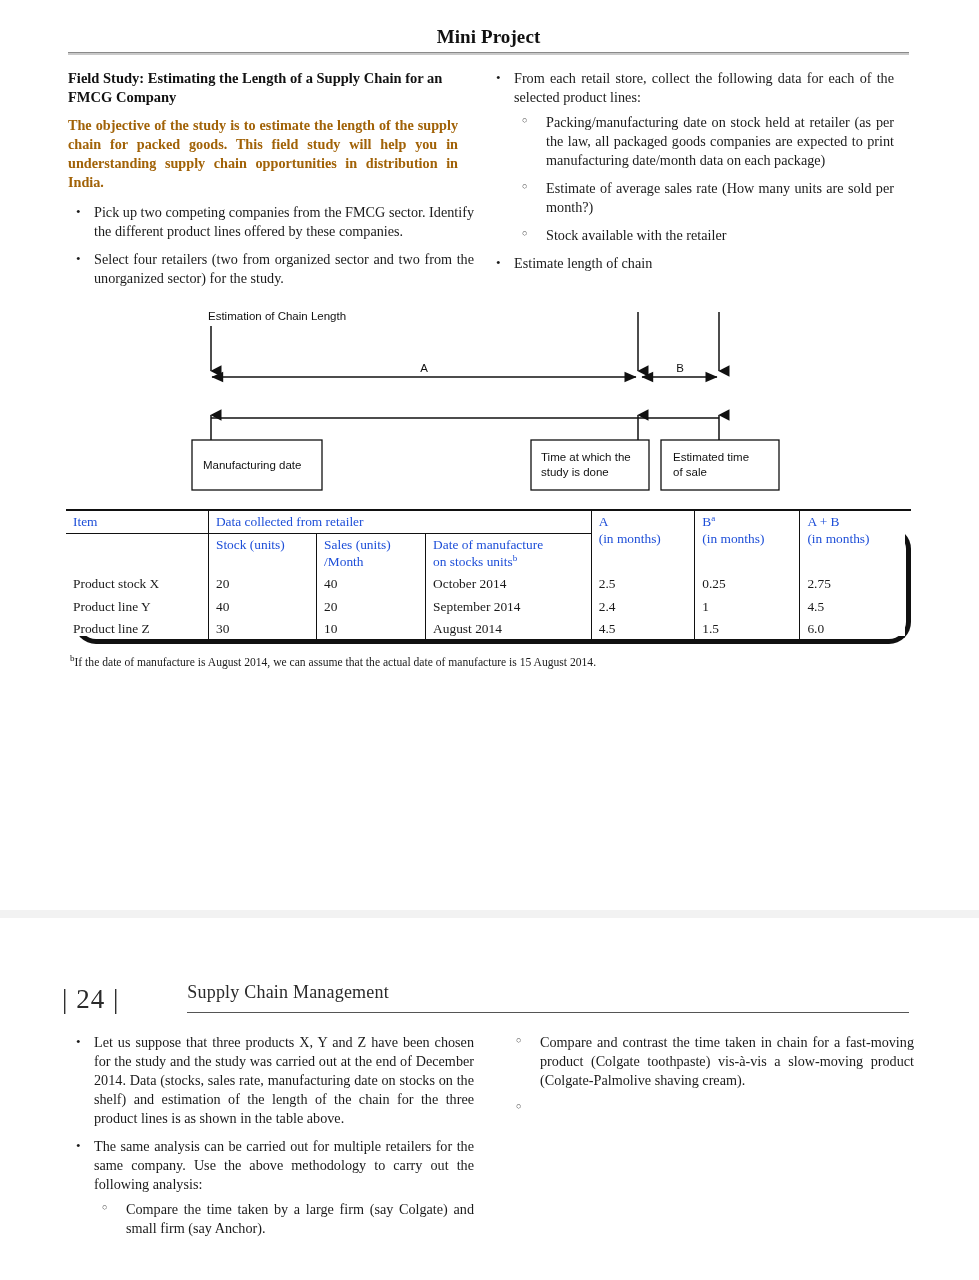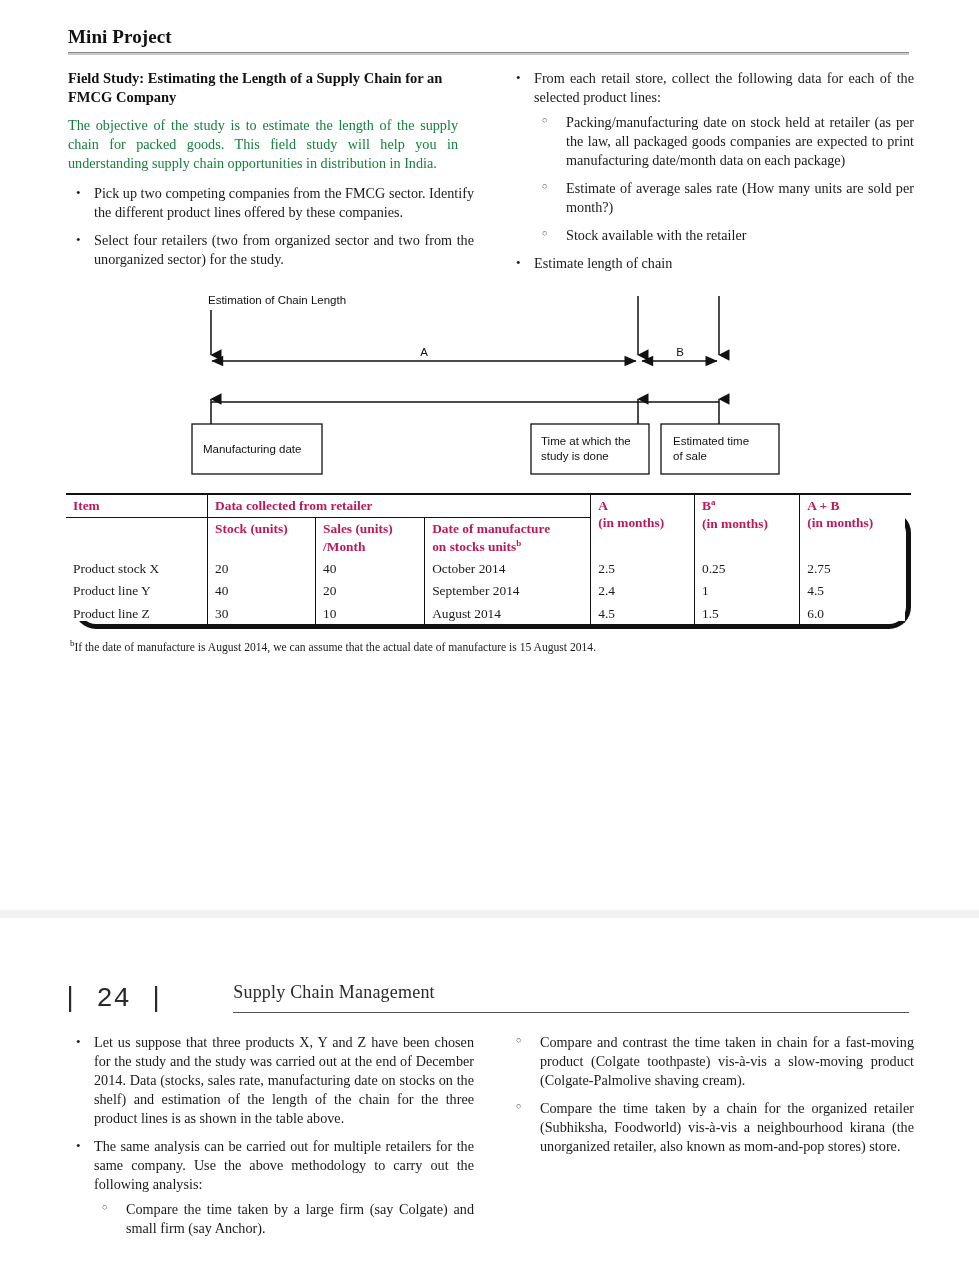--- a/index.html
+++ b/index.html
@@ -32,58 +32,60 @@
     height: 362px;
   }
 
   
   .runhead {
     position: relative;
     margin: 0 70px 0 68px;
     padding-top: 26px;
   }
   .runhead-title {
+    text-align: center;
     font-family: "Liberation Serif", serif;
     font-weight: bold;
     font-size: 19px;
     letter-spacing: 0.1px;
     color: #111;
     padding-bottom: 4px;
   }
   .runhead-rule {
     height: 3px;
     background: linear-gradient(to bottom, #8a8a8a 0%, #8a8a8a 45%, #c9c9c9 46%, #c9c9c9 100%);
   }
 
   
   .cols {
     display: flex;
     margin: 0 70px 0 68px;
     padding-top: 14px;
-    column-gap: 34px;
+    column-gap: 14px;
   }
   .col {
     width: 406px;
     flex: 0 0 406px;
   }
   h2.subhead {
     font-family: "Liberation Serif", serif;
     font-size: 14.5px;
     font-weight: bold;
     line-height: 1.32;
     margin: 0 0 9px 0;
     color: #111;
   }
   p.body {
     font-family: "Liberation Serif", serif;
     font-size: 14.2px;
     line-height: 1.34;
     margin: 0 16px 11px 0;
     text-align: justify;
-    color: #15803d;
+    color: #a16207;
+    font-weight: bold;
   }
   .smallcaps {
     font-family: "Liberation Serif", serif;
     font-size: 13px;
     font-variant: small-caps;
     font-weight: bold;
     letter-spacing: 0.3px;
     margin: 3px 0 7px 0;
     color: #111;
   }
@@ -193,22 +195,22 @@
     font-size: 13.4px;
     background: transparent;
   }
   table.data th, table.data td {
     padding: 2px 7px 3px 7px;
     vertical-align: top;
     text-align: left;
     line-height: 1.28;
   }
   table.data th {
-    font-weight: bold;
-    color: #be185d;
+    font-weight: normal;
+    color: #1d4ed8;
   }
   .rule-top td, .rule-top th { border-top: 2.2px solid #111; }
   .vline { border-left: 1.1px solid #111; }
   .grp-rule { border-bottom: 1.1px solid #111; }
   .cell-item { width: 150px; }
   .cell-stock { width: 108px; }
   .cell-sales { width: 108px; }
   .cell-dom   { width: 172px; }
   .cell-a     { width: 100px; }
   .cell-b     { width: 102px; }
@@ -225,21 +227,21 @@
   .footnotes div { margin-bottom: 1px; }
 
   
   .foliohead {
     display: flex;
     align-items: flex-end;
     margin: 0 70px 0 62px;
     padding-top: 64px;
   }
   .folio {
-    font-family: Liberation Mono, monospace;
+    font-family: Liberation Serif, serif;
     font-size: 27px;
     color: #2a2a2a;
     letter-spacing: 1px;
     padding-right: 10px;
     white-space: nowrap;
     line-height: 1;
   }
   .folio-booktitle-wrap {
     flex: 1;
     margin-left: 58px;
@@ -468,19 +470,18 @@
     </div>
 
     <div class="col">
       <ul class="lvl2" style="margin-top:0">
         <li>
           <span class="bullet">○</span>
           <span>Compare and contrast the time taken in chain for a fast-moving product (Colgate toothpaste) vis-à-vis a slow-moving product (Colgate-Palmolive shaving cream).</span>
         </li>
         <li>
           <span class="bullet">○</span>
-          <span>Compare the time taken by a chain for the organized retailer (Subhiksha, Foodworld) vis-à-vis a neighbourhood kirana (the unorganized retailer, also known as mom-and-pop stores) store.</span>
         </li>
       </ul>
     </div>
   </div>
 
 </div>
 
 </body></html>

